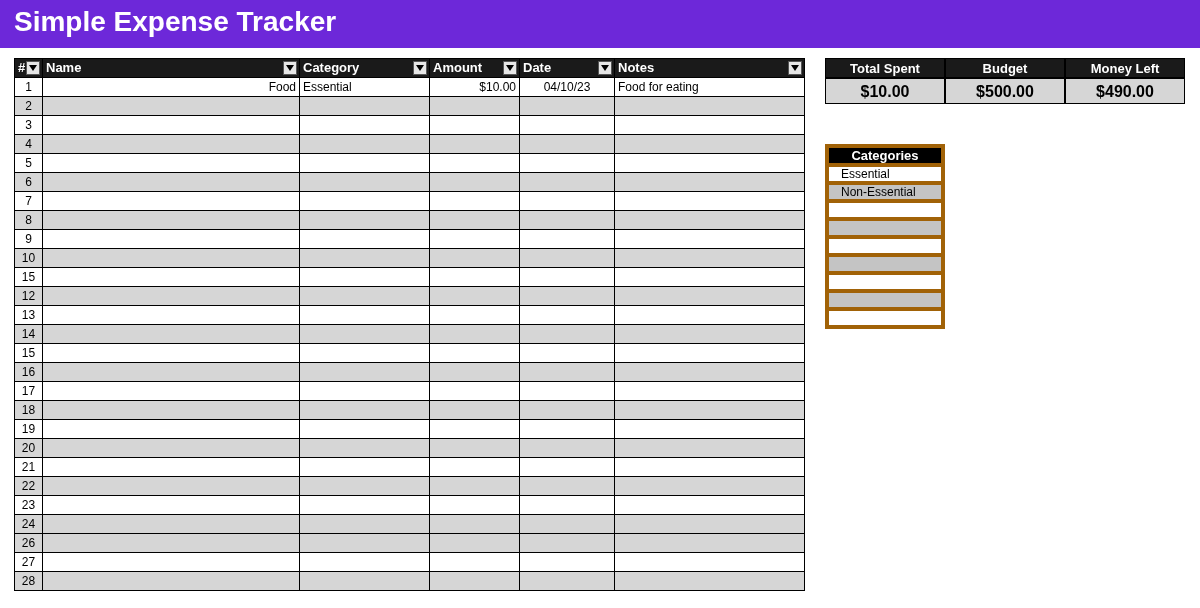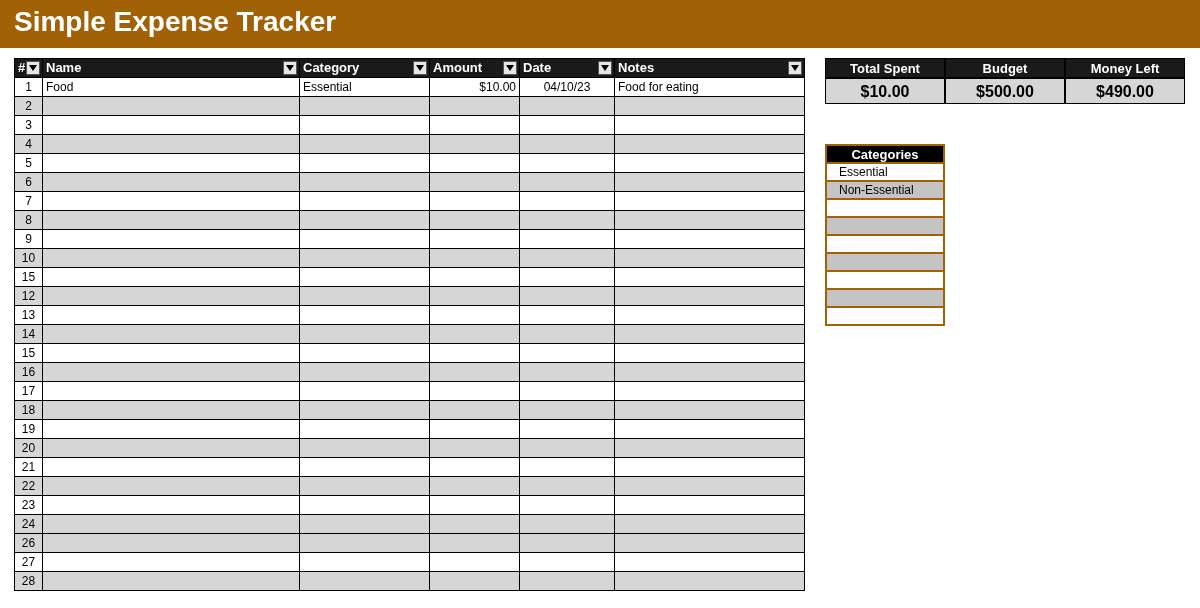--- a/index.html
+++ b/index.html
@@ -5,21 +5,21 @@
   * { box-sizing: border-box; }
   html, body { margin:0; padding:0; }
   body {
     font-family: "Segoe UI", Arial, sans-serif;
     font-size: 13px;
     background: #ffffff;
     color: #000;
     width: 1200px;
   }
   .title-bar {
-    background: #a16207;
+    background: #6d28d9;
     color: #fff;
     font-size: 28px;
     font-weight: 700;
     padding: 6px 14px 10px 14px;
   }
   .content {
     display: flex;
     align-items: flex-start;
     padding: 10px 0 0 14px;
     gap: 20px;
@@ -57,21 +57,21 @@
     height: 14px;
     background: #e6e6e6;
     border: 1px solid #555;
     display: flex;
     align-items: center;
     justify-content: center;
     cursor: pointer;
   }
   .filter svg { display:block; }
   .col-idx  { width: 28px; text-align: right; }
-  .col-name { width: 257px; }
+  .col-name { width: 257px; text-align: right; }
   .col-cat  { width: 130px; }
   .col-amt  { width: 90px; text-align: right; }
   .col-date { width: 95px; text-align: center; padding-right:4px;}
   .col-notes{ width: 190px; }
   td.col-idx { text-align: center; background:#fff; }
   tr.alt td:not(.col-idx) { background: #d6d6d6; }
   tr.row td:not(.col-idx) { background: #fff; }
   tr.alt td.col-idx { background:#d6d6d6; }
 
   
@@ -99,21 +99,21 @@
     font-weight: 700;
     font-size: 16px;
     height:26px;
     line-height:22px;
   }
   .categories {
     border-collapse: collapse;
     width: 120px;
   }
   .categories th, .categories td {
-    border: 2px solid #a16207;
+    border: 4px solid #a16207;
     height: 18px;
     font-size: 12px;
     padding: 0 12px;
     text-align: left;
   }
   .categories th {
     background:#000;
     color:#fff;
     font-weight:700;
     text-align:center;

